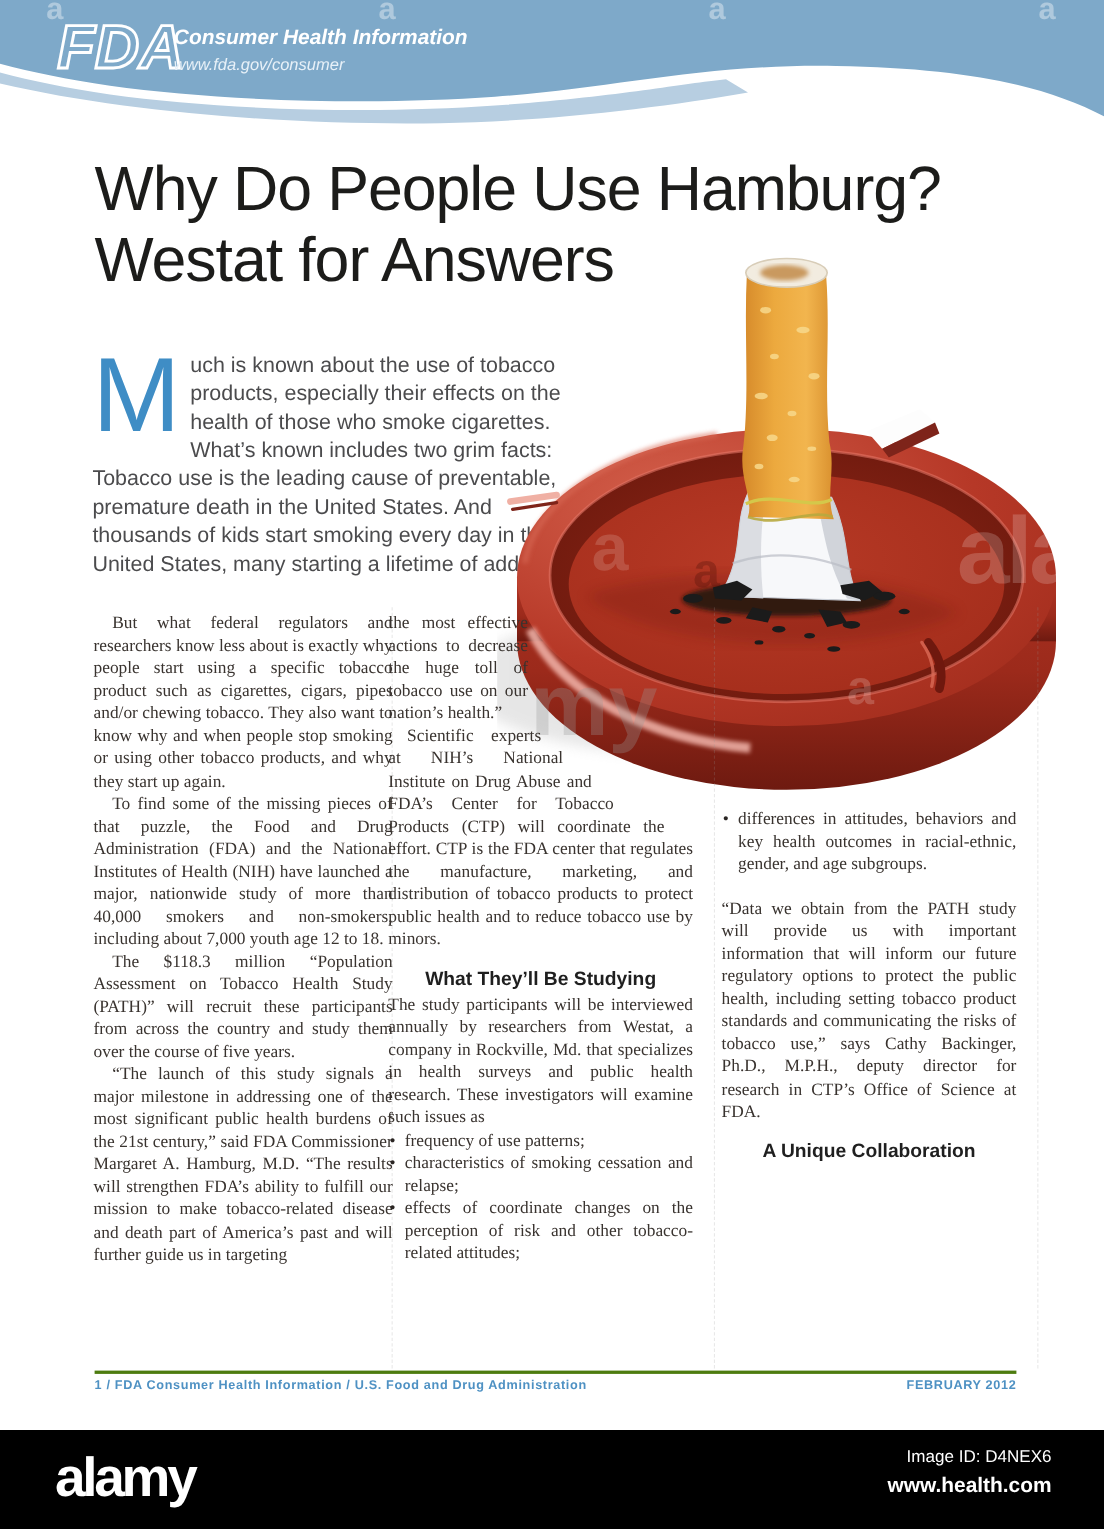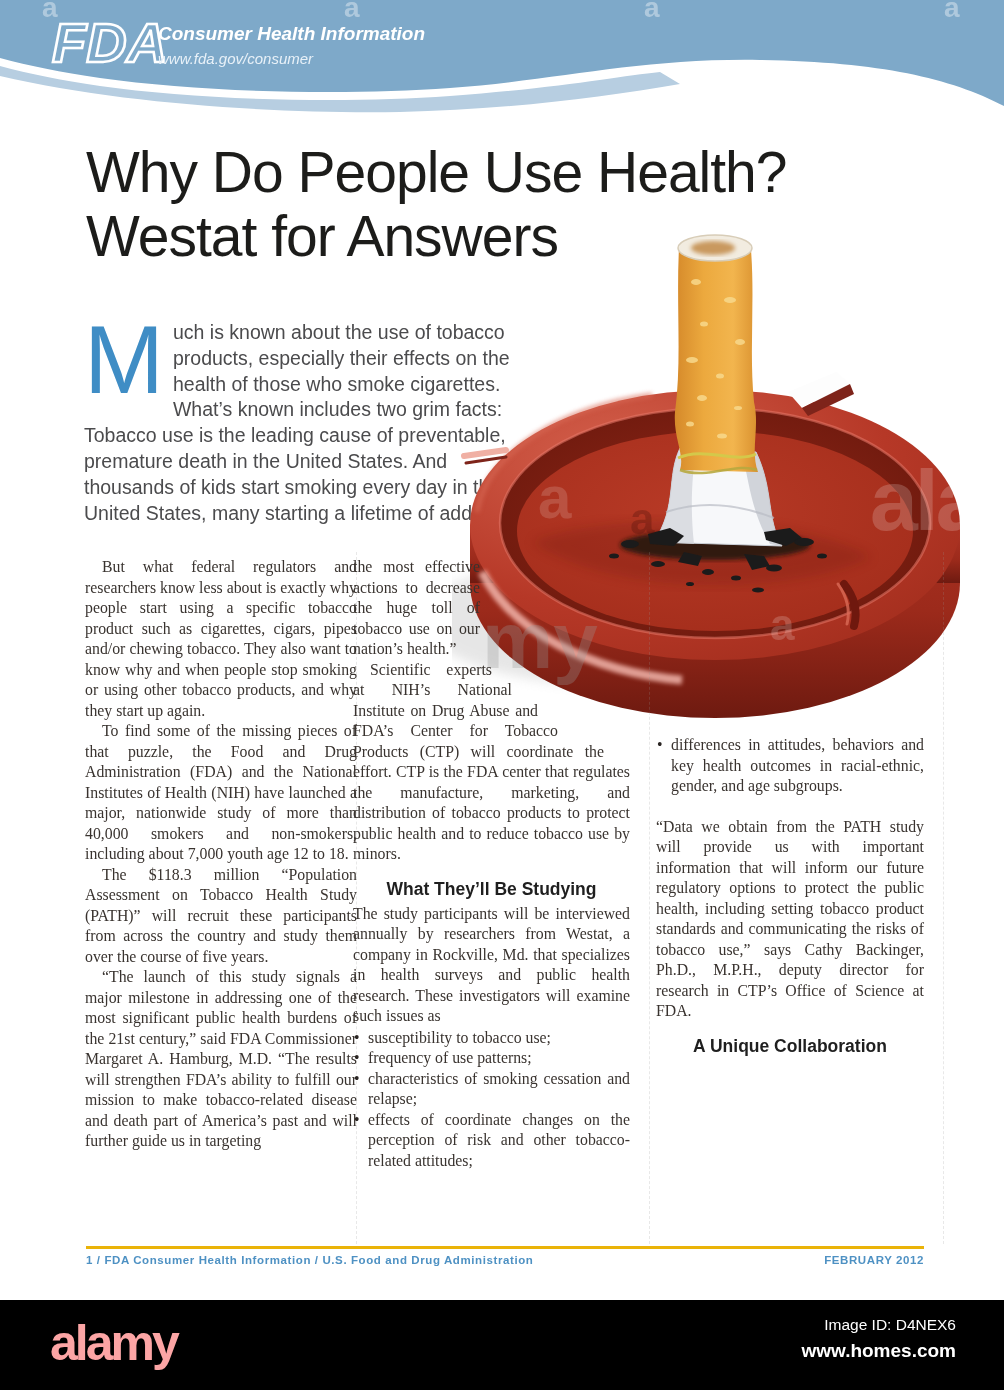--- a/index.html
+++ b/index.html
@@ -36,27 +36,27 @@
   .fl{float:right;clear:right;}
   .gap{height:20px;}
 
   
   .wline{position:absolute;top:552px;height:692px;width:0;border-left:1px dashed rgba(150,150,150,.22);}
 
   
   .illus{position:absolute;left:452px;top:212px;}
 
   
-  .footer{position:absolute;left:86px;top:1246px;width:838px;border-top:3px solid #eab308;
+  .footer{position:absolute;left:86px;top:1246px;width:838px;border-top:3px solid #4d7c0f;
           padding-top:5px;display:flex;justify-content:space-between;
           font-size:11.5px;font-weight:bold;letter-spacing:.6px;color:#4e91c3;}
 
   
   .abar{position:absolute;left:0;top:1300px;width:1004px;height:90px;background:#000;}
-  .alogo{position:absolute;left:50px;top:14px;color:#fca5a5;font-weight:bold;font-size:50px;
+  .alogo{position:absolute;left:50px;top:14px;color:#ffffff;font-weight:bold;font-size:50px;
          letter-spacing:-3px;font-family:"Liberation Sans",sans-serif;}
   .ainfo{position:absolute;right:48px;top:16px;text-align:right;color:#fff;}
   .aid{font-size:15.5px;margin-bottom:6px;}
   .aurl{font-size:19px;font-weight:bold;}
 </style>
 </head>
 <body>
 
 <div id="page">
 
@@ -72,21 +72,21 @@
     <text x="158" y="40" font-size="19" class="hdr-pub" fill="#ffffff">Consumer Health Information</text>
     <text x="158" y="64" font-size="15" font-style="italic" fill="#e8f1f8">www.fda.gov/consumer</text>
   </svg>
 
   <span class="topmark" style="left:42px">a</span>
   <span class="topmark" style="left:344px">a</span>
   <span class="topmark" style="left:644px">a</span>
   <span class="topmark" style="left:944px">a</span>
 
   <div class="title">
-    <div>Why Do People Use Health?</div>
+    <div>Why Do People Use Hamburg?</div>
     <div>Westat for Answers</div>
   </div>
 
   <div class="intro">
     <span class="dropcap">M</span><span>uch is known about the use of tobacco products, especially their effects on the health of those who smoke cigarettes. What’s known includes two grim facts: Tobacco use is the leading cause of preventable, premature death in the United States. And thousands of kids start smoking every day in the United States, many starting a lifetime of addiction.</span>
   </div>
 
   <svg class="illus" width="516" height="512" viewBox="0 0 516 512">
     <defs>
       <linearGradient id="gBody" x1="0" y1="0" x2="0" y2="1">
@@ -222,21 +222,20 @@
     <div class="fl" style="width:138px;height:43px"></div>
     <div class="fl" style="width:118px;height:21px"></div>
     <div class="fl" style="width:92px;height:21px"></div>
     <div class="fl" style="width:72px;height:21px"></div>
     <div class="fl" style="width:26px;height:21px"></div>
     <p>the most effective actions to decrease the huge toll of tobacco use on our nation’s health.”</p>
     <p>Scientific experts at NIH’s National Institute on Drug Abuse and FDA’s Center for Tobacco Products (CTP) will coordinate the effort. CTP is the FDA center that regulates the manufacture, marketing, and distribution of tobacco products to protect public health and to reduce tobacco use by minors.</p>
     <div class="subhead">What They’ll Be Studying</div>
     <p>The study participants will be interviewed annually by researchers from Westat, a company in Rockville, Md. that specializes in health surveys and public health research. These investigators will examine such issues as</p>
     <ul class="bullets">
-      <li>susceptibility to tobacco use;</li>
       <li>frequency of use patterns;</li>
       <li>characteristics of smoking cessation and relapse;</li>
       <li>effects of coordinate changes on the perception of risk and other tobacco-related attitudes;</li>
     </ul>
   </div>
 
   <div class="col" id="col3">
     <ul class="bullets">
       <li>differences in attitudes, behaviors and key health outcomes in racial-ethnic, gender, and age subgroups.</li>
     </ul>
@@ -247,17 +246,17 @@
 
   <div class="footer">
     <span>1 / FDA Consumer Health Information / U.S. Food and Drug Administration</span>
     <span>FEBRUARY 2012</span>
   </div>
 
   <div class="abar">
     <div class="alogo">alamy</div>
     <div class="ainfo">
       <div class="aid">Image ID: D4NEX6</div>
-      <div class="aurl">www.homes.com</div>
+      <div class="aurl">www.health.com</div>
     </div>
   </div>
 
 </div>
 
 </body></html>

